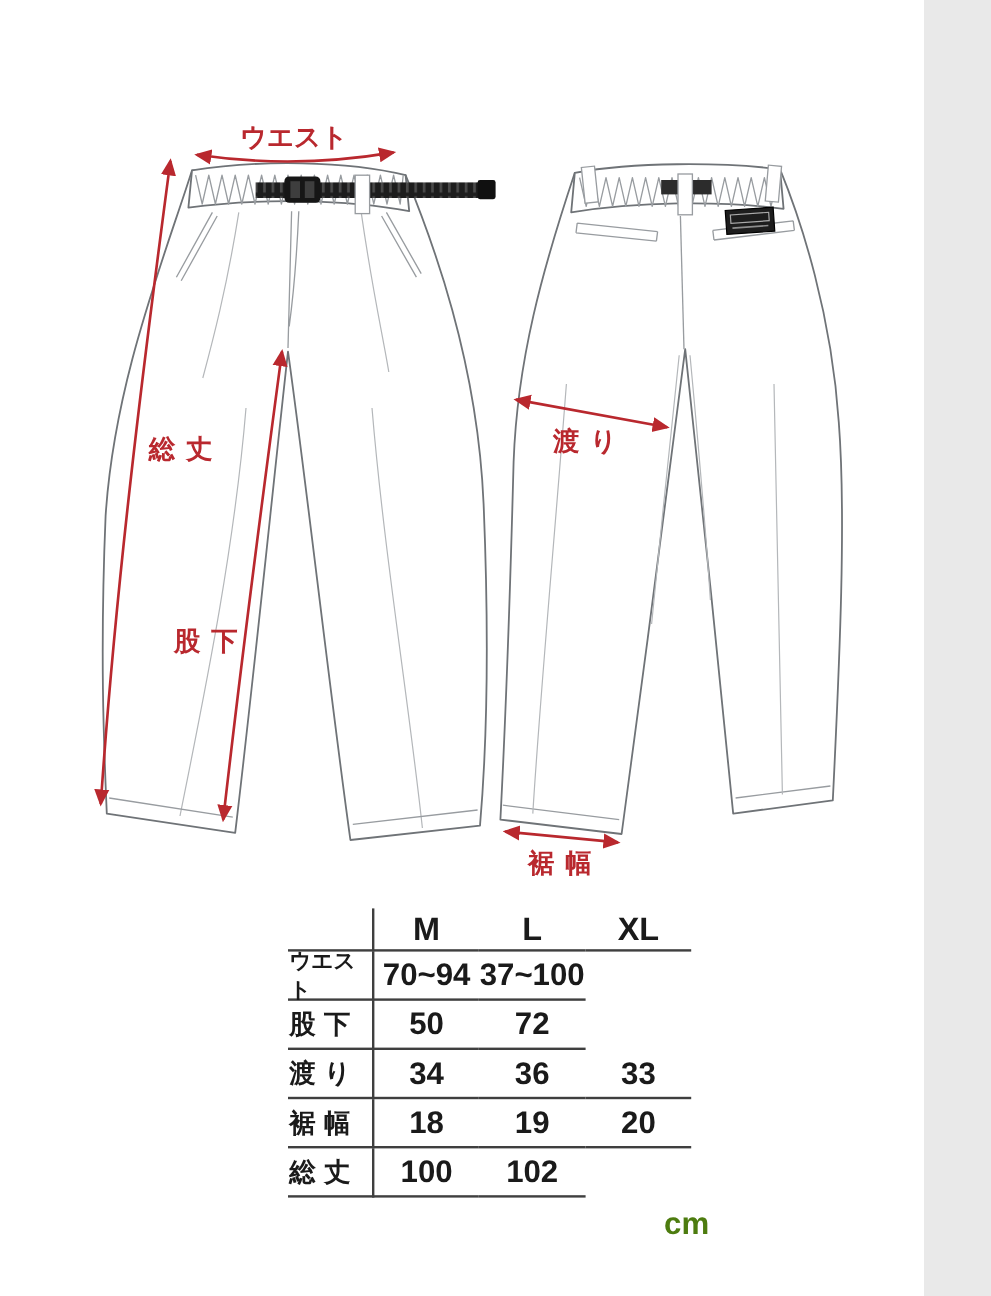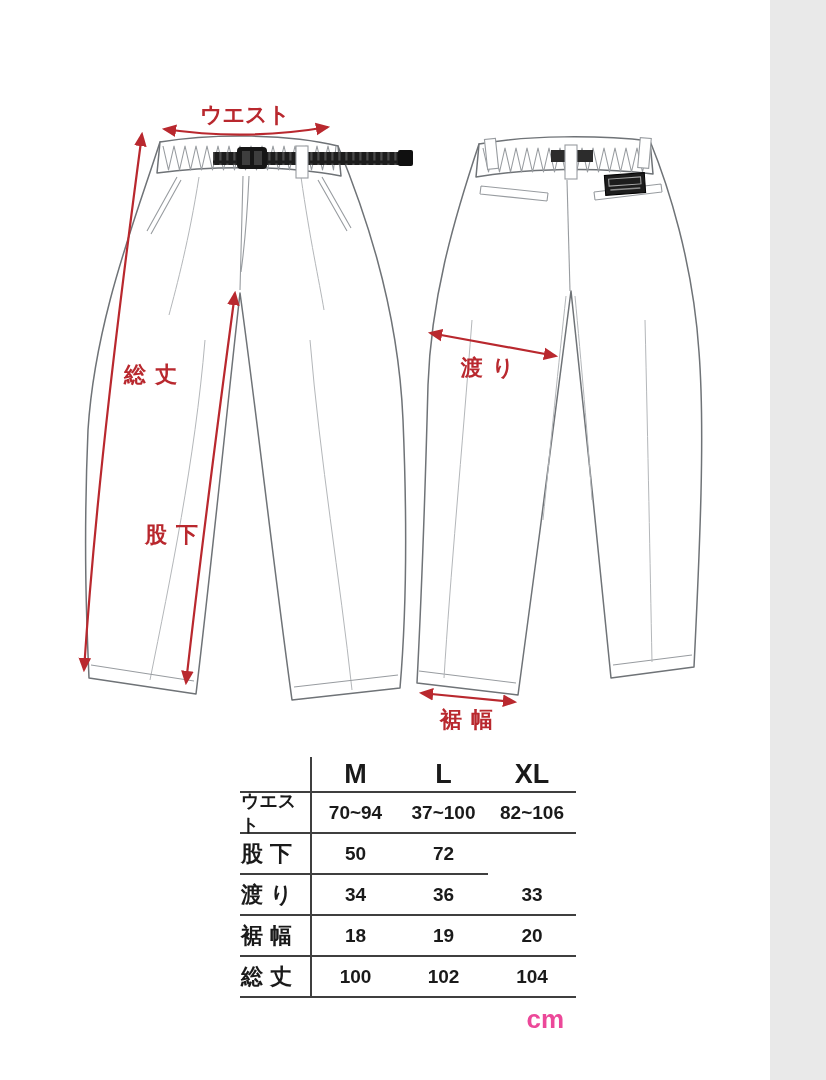--- a/index.html
+++ b/index.html
@@ -19,23 +19,23 @@
   .size-table{position:absolute;left:240px;top:757px;width:336px;color:#1a1a1a;}
   .st-row{display:grid;grid-template-columns:70px 89px 89px 88px;}
   .st-cell{display:flex;align-items:center;justify-content:center;
            border-bottom:2px solid #3f3f3f;box-sizing:border-box;}
   .st-header .st-cell{height:36px;font-size:27px;font-weight:700;border-bottom:2px solid #3f3f3f;}
   .st-header .st-blank{border-bottom:2px solid #3f3f3f;}
   .st-data .st-cell{height:41px;}
   .st-vline{border-left:2px solid #3f3f3f;}
   .st-label{justify-content:flex-start;font-size:22px;font-weight:600;letter-spacing:7px;padding-left:1px;}
   .st-label.katakana{font-size:18px;letter-spacing:0;}
-  .st-val{font-size:19px;font-weight:600;}
-  .unit-label{position:absolute;left:228px;top:1004px;width:336px;text-align:right;
-              font-size:26px;font-weight:700;color:#ec4899;}
+  .st-val{font-size:26px;font-weight:600;}
+  .unit-label{position:absolute;left:255px;top:1004px;width:336px;text-align:right;
+              font-size:26px;font-weight:700;color:#4d7c0f;}
 </style>
 </head>
 <body>
 
 <div class="canvas">
 
   <svg width="826" height="750" viewBox="0 0 826 750">
     <defs>
       <marker id="arr" viewBox="0 0 10 10" refX="8.5" refY="5" markerWidth="6.5" markerHeight="6.5" orient="auto-start-reverse">
         <path d="M0,0.6 L10,5 L0,9.4 z" fill="#b9282e"></path>
@@ -134,21 +134,20 @@
       <div class="st-cell st-blank"></div>
       <div class="st-cell st-vline">M</div>
       <div class="st-cell">L</div>
       <div class="st-cell">XL</div>
     </div>
 
     <div class="st-row st-data">
       <div class="st-cell st-label katakana">ウエスト</div>
       <div class="st-cell st-val st-vline">70~94</div>
       <div class="st-cell st-val">37~100</div>
-      <div class="st-cell st-val">82~106</div>
     </div>
 
     <div class="st-row st-data">
       <div class="st-cell st-label">股下</div>
       <div class="st-cell st-val st-vline">50</div>
       <div class="st-cell st-val">72</div>
     </div>
 
     <div class="st-row st-data">
       <div class="st-cell st-label">渡り</div>
@@ -161,19 +160,18 @@
       <div class="st-cell st-label">裾幅</div>
       <div class="st-cell st-val st-vline">18</div>
       <div class="st-cell st-val">19</div>
       <div class="st-cell st-val">20</div>
     </div>
 
     <div class="st-row st-data">
       <div class="st-cell st-label">総丈</div>
       <div class="st-cell st-val st-vline">100</div>
       <div class="st-cell st-val">102</div>
-      <div class="st-cell st-val">104</div>
     </div>
   </div>
 
   <div class="unit-label">cm</div>
 
 </div>
 
 </body></html>

